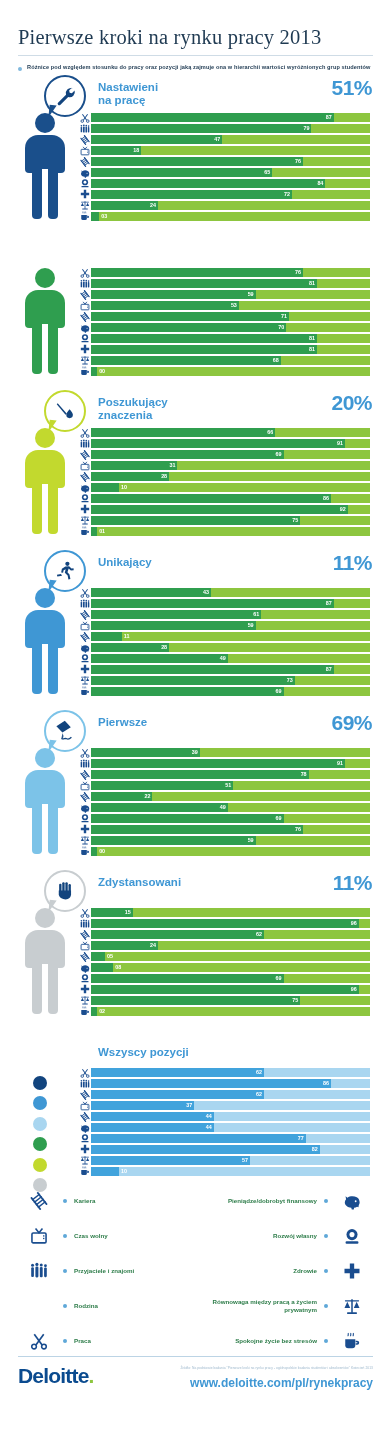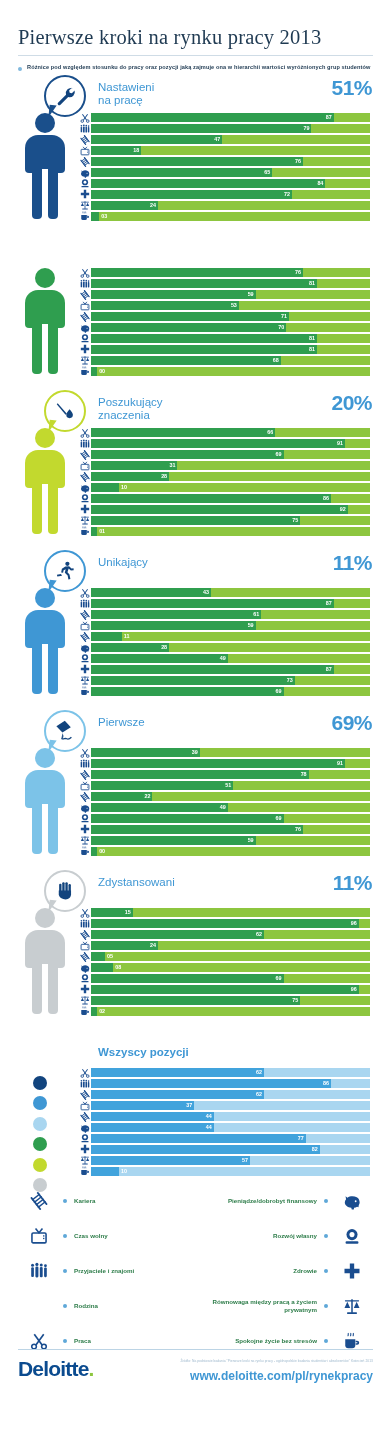--- a/index.html
+++ b/index.html
@@ -46,21 +46,21 @@
     border-bottom:13px solid transparent;
     border-top:0 solid transparent;
     transform:rotate(6deg);
   }
   .bubble-ico{
     position:absolute;left:0;top:0;width:42px;height:42px;
     display:flex;align-items:center;justify-content:center;
   }
   .g-name{
     position:absolute;left:98px;top:8px;
-    font-size:11.5px;font-weight:normal;color:#3f97d4;line-height:1.18;
+    font-size:11.5px;font-weight:bold;color:#3f97d4;line-height:1.18;
   }
   .g-pct{
     position:absolute;right:19px;top:3px;
     font-size:21px;font-weight:bold;color:#3f97d4;letter-spacing:-.5px;
   }
 
   .figure{position:absolute;left:20px;top:40px;width:50px;height:108px;}
   .fig-head{position:absolute;left:15px;top:0;width:20px;height:20px;border-radius:50%;background:currentColor;}
   .fig-body{position:absolute;left:5px;top:22px;width:40px;height:38px;border-radius:13px 13px 4px 4px;background:currentColor;}
   .fig-legL{position:absolute;left:12px;top:56px;width:10px;height:50px;border-radius:0 0 4px 4px;background:currentColor;}
@@ -99,21 +99,21 @@
   .key-right{right:22px;width:175px;}
   .key-item{display:flex;align-items:center;height:35px;}
   .key-left .key-item{justify-content:flex-start;}
   .key-right .key-item{justify-content:flex-end;}
   .key-ico{width:34px;flex:0 0 34px;display:flex;align-items:center;justify-content:center;color:#1a4d8f;}
   .key-bul{width:4px;height:4px;border-radius:50%;background:#5fa8d8;flex:0 0 auto;margin:0 7px;}
   .key-txt{font-size:6.2px;font-weight:bold;color:#2e7d4a;line-height:1.35;}
   .key-right .key-txt{text-align:right;}
 
   
-  .footer{position:relative;margin-top:5px;padding:0 18px;}
+  .footer{position:relative;margin-top:12px;padding:0 18px;}
   .foot-rule{height:1px;background:#bcd4e5;}
   .foot-inner{display:flex;align-items:flex-start;justify-content:space-between;padding-top:7px;}
   .deloitte{
     font-family:"Liberation Sans", sans-serif;
     font-size:21px;font-weight:bold;color:#0b4b8f;letter-spacing:-.8px;
   }
   .deloitte .dot-acc{color:#8dc63f;}
   .foot-right{text-align:right;padding-top:2px;}
   .source{font-size:3.3px;color:#9fb9cd;line-height:1.5;letter-spacing:.05px;}
   .url{font-size:12px;font-weight:bold;color:#3f97d4;margin-top:5px;}

